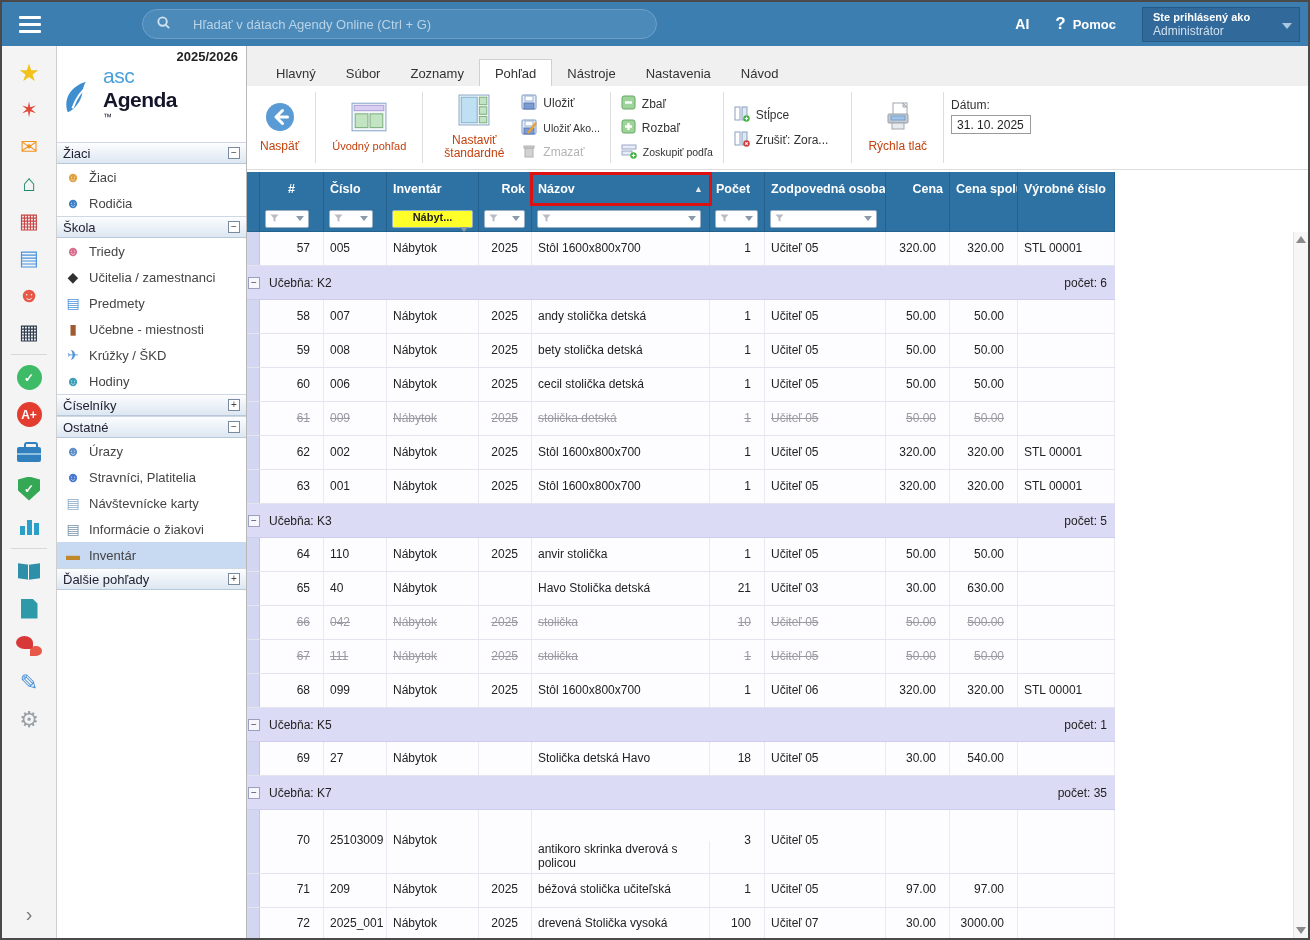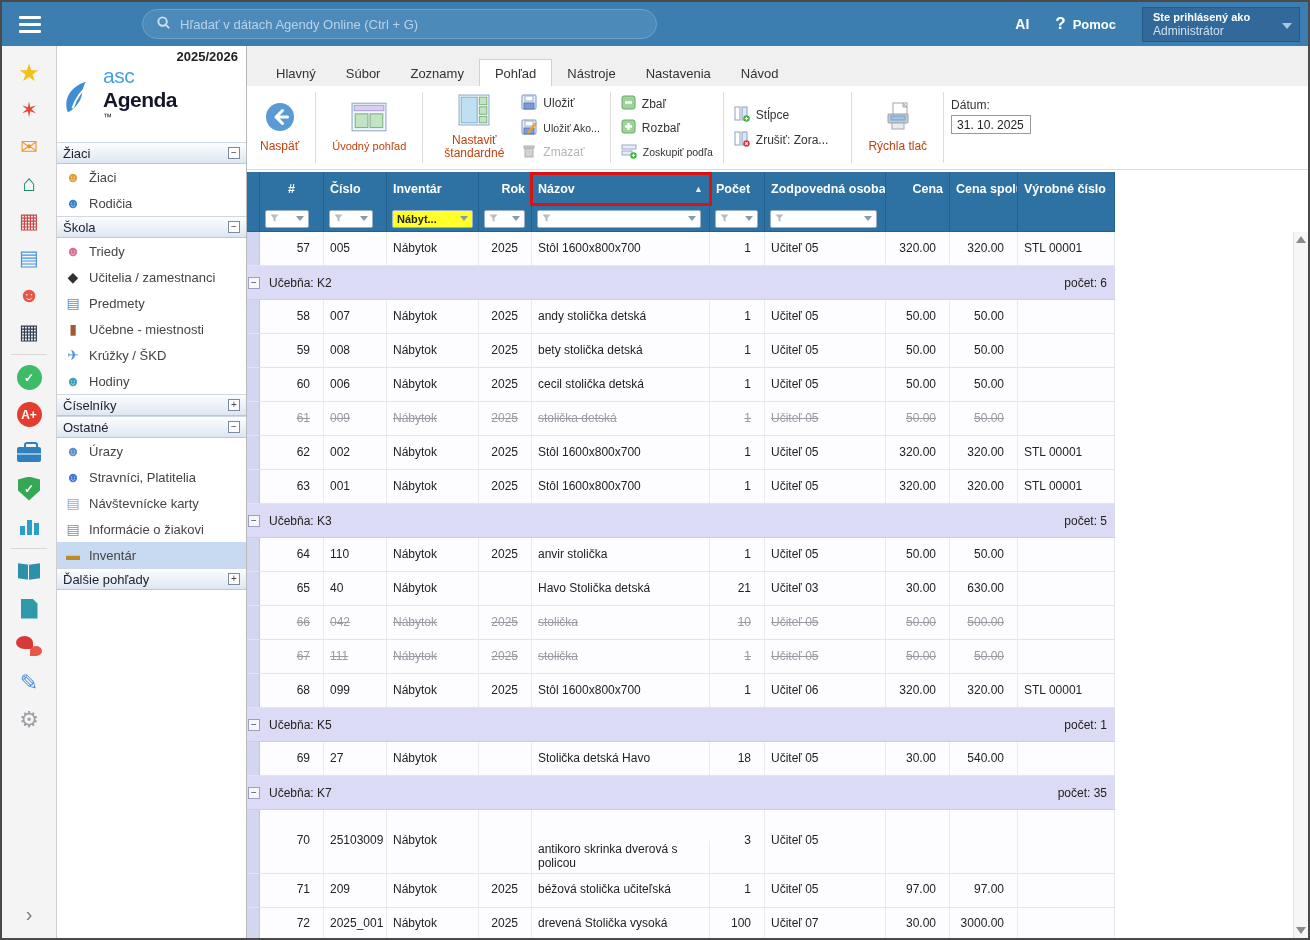--- a/index.html
+++ b/index.html
@@ -3,21 +3,21 @@
 <meta charset="utf-8">
 <style>
   html,body{margin:0;padding:0;background:#e9e9e9;font-family:"Liberation Sans",sans-serif;}
   *{box-sizing:border-box;}
   .window{width:1310px;height:940px;border:2px solid #4a4a4a;background:#fff;position:relative;overflow:hidden;}
 
   
   .topbar{height:44px;background:#3d7eb1;display:flex;align-items:center;}
   .hamburger{width:55px;display:flex;flex-direction:column;align-items:center;gap:4px;cursor:pointer;}
   .hamburger i{display:block;width:22px;height:3px;background:#fff;border-radius:1px;}
-  .searchwrap{margin-left:85px;width:515px;height:30px;background:#4c8aba;border:1px solid #6fa0c8;border-radius:16px;display:flex;align-items:center;gap:9px;padding:6px 13px;}
+  .searchwrap{margin-left:85px;width:515px;height:30px;background:#4c8aba;border:1px solid #6fa0c8;border-radius:16px;display:flex;align-items:center;gap:22px;padding:6px 13px;}
   .searchtext{color:#b9d3e6;font-size:13px;}
   .topright{margin-left:auto;display:flex;align-items:center;gap:26px;padding-right:8px;}
   .ai{color:#fff;font-weight:bold;font-size:14px;}
   .help{display:flex;align-items:center;gap:7px;color:#fff;font-weight:bold;}
   .help .q{font-size:17px;}
   .help .t{font-size:13px;}
   .userbox{background:#30699a;border:1px solid #245a87;min-width:158px;padding:3px 24px 3px 10px;position:relative;color:#fff;}
   .userbox .l1{font-size:11px;font-weight:bold;line-height:13px;}
   .userbox .l2{font-size:12px;color:#cfe0ee;line-height:14px;}
   .userbox .caret{position:absolute;right:7px;top:15px;width:0;height:0;border-left:5px solid transparent;border-right:5px solid transparent;border-top:6px solid #a8c8de;}
@@ -480,21 +480,21 @@
               </div>
               <div class="fc" style="width: 63px;">
                 <div class="fbox" style="width: 44px;">
                   <span><svg width="9" height="9" viewBox="0 0 9 9">
                       <path d="M0.5 0.5 h8 l-3 3.5 v3.8 l-2 -1 v-2.8 Z" fill="#b8bcc4"></path>
                     </svg></span>
                   <span class="caret"></span>
                 </div>
               </div>
               <div class="fc" style="width: 92px;">
-                <div class="fbox yellow" style="width: 86px;">
+                <div class="fbox yellow" style="width: 86px; flex-direction: column;">
                   <span>Nábyt...</span>
                   <span class="caret"></span>
                 </div>
               </div>
               <div class="fc" style="width: 53px;">
                 <div class="fbox" style="width: 41px;">
                   <span><svg width="9" height="9" viewBox="0 0 9 9">
                       <path d="M0.5 0.5 h8 l-3 3.5 v3.8 l-2 -1 v-2.8 Z" fill="#b8bcc4"></path>
                     </svg></span>
                   <span class="caret"></span>

